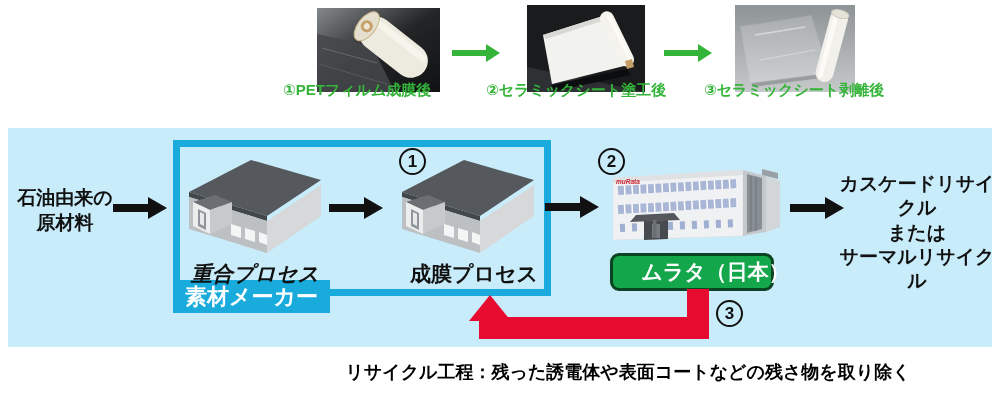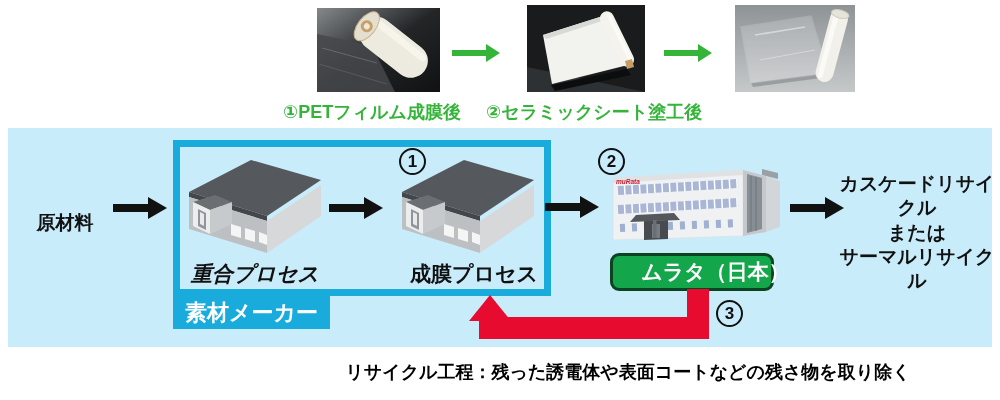--- a/index.html
+++ b/index.html
@@ -1,25 +1,25 @@
 <!DOCTYPE html>
 <html style="--band_bg: #c9ecfb; --cyan: #1aabdd; --green: #35b43a; --label_green: #13a64a; --label_green_border: #0b4422; --red: #e60b2f; --ink: #111111;"><head>
 <meta charset="utf-8">
 <style>
   html,body{margin:0;padding:0;background:#ffffff;}
   #stage{position:relative;width:1000px;height:400px;background:#fff;overflow:hidden;
          font-family:"Liberation Sans","DejaVu Sans",sans-serif;color:var(--ink);}
   .abs{position:absolute;}
   .photo{border:0;display:block;}
-  .gcap{top:100px;font-size:18px;font-weight:bold;color:var(--green);white-space:nowrap;}
+  .gcap{top:81px;font-size:15px;font-weight:bold;color:var(--green);white-space:nowrap;}
   .band{left:8px;top:128px;width:984px;height:219px;background:var(--band_bg);}
   .blkline{font-size:19px;font-weight:bold;line-height:1.3;text-align:center;color:var(--ink);}
   .procname{font-size:21px;font-weight:bold;text-align:center;color:var(--ink);white-space:nowrap;}
   .cyanbox{left:173px;top:140px;width:378px;height:156px;border:7px solid var(--cyan);box-sizing:border-box;background:transparent;}
-  .badge{left:173px;top:296px;height:33px;line-height:33px;padding:0 12px;background:var(--cyan);
+  .badge{left:173px;top:280px;height:33px;line-height:33px;padding:0 12px;background:var(--cyan);
          color:#ffffff;font-size:22px;font-weight:bold;white-space:nowrap;}
   .numcircle{width:27px;height:27px;border:2.5px solid var(--ink);border-radius:50%;box-sizing:border-box;
              display:flex;align-items:center;justify-content:center;font-size:17px;font-weight:bold;color:var(--ink);}
   .glabel{left:610px;top:253px;width:164px;height:38px;box-sizing:border-box;background:var(--label_green);
           border:3px solid var(--label_green_border);border-radius:9px;display:flex;align-items:center;justify-content:center;
           color:#ffffff;font-size:21px;font-weight:bold;white-space:nowrap;padding-left:47px;}
   .redseg{background:var(--red);}
   .redhead{width:0;height:0;border-left:21px solid transparent;border-right:21px solid transparent;
            border-bottom:26px solid var(--red);}
   .footer{left:256px;top:360px;width:744px;text-align:center;font-size:18px;font-weight:700;color:#000;white-space:nowrap;}
@@ -89,25 +89,26 @@
     <line x1="25" y1="55" x2="80" y2="45" stroke="#ffffff" stroke-width="1" opacity="0.35"></line>
     <g transform="rotate(15 97 40)">
       <rect x="88" y="4" width="18" height="74" rx="9" fill="#f1f0ea"></rect>
       <rect x="91" y="7" width="5" height="68" rx="2.5" fill="#fbfaf6"></rect>
       <ellipse cx="97" cy="8" rx="9" ry="4" fill="#e6e4da" stroke="#cfccc0" stroke-width="1"></ellipse>
     </g>
   </svg>
 
   <div class="abs gcap" style="left:283px;">①PETフィルム成膜後</div>
   <div class="abs gcap" style="left:486px;">②セラミックシート塗工後</div>
+  <div class="abs gcap" style="left:704px;">③セラミックシート剥離後</div>
 
   <div class="abs band"></div>
 
   <div class="abs blkline" style="left:10px;top:186px;width:110px;">
-    <br>
+    <span>石油由来の</span><br>
     <span>原材料</span>
   </div>
 
   <svg class="abs" style="left:113px;top:197px;" width="54" height="22" viewBox="0 0 54 22">
     <rect class="ba-fill" x="0" y="7" width="35" height="8"></rect>
     <polygon class="ba-fill" points="35,0 54,11 35,22"></polygon>
   </svg>
 
   <div class="abs cyanbox"></div>
   <div class="abs badge">素材メーカー</div>

